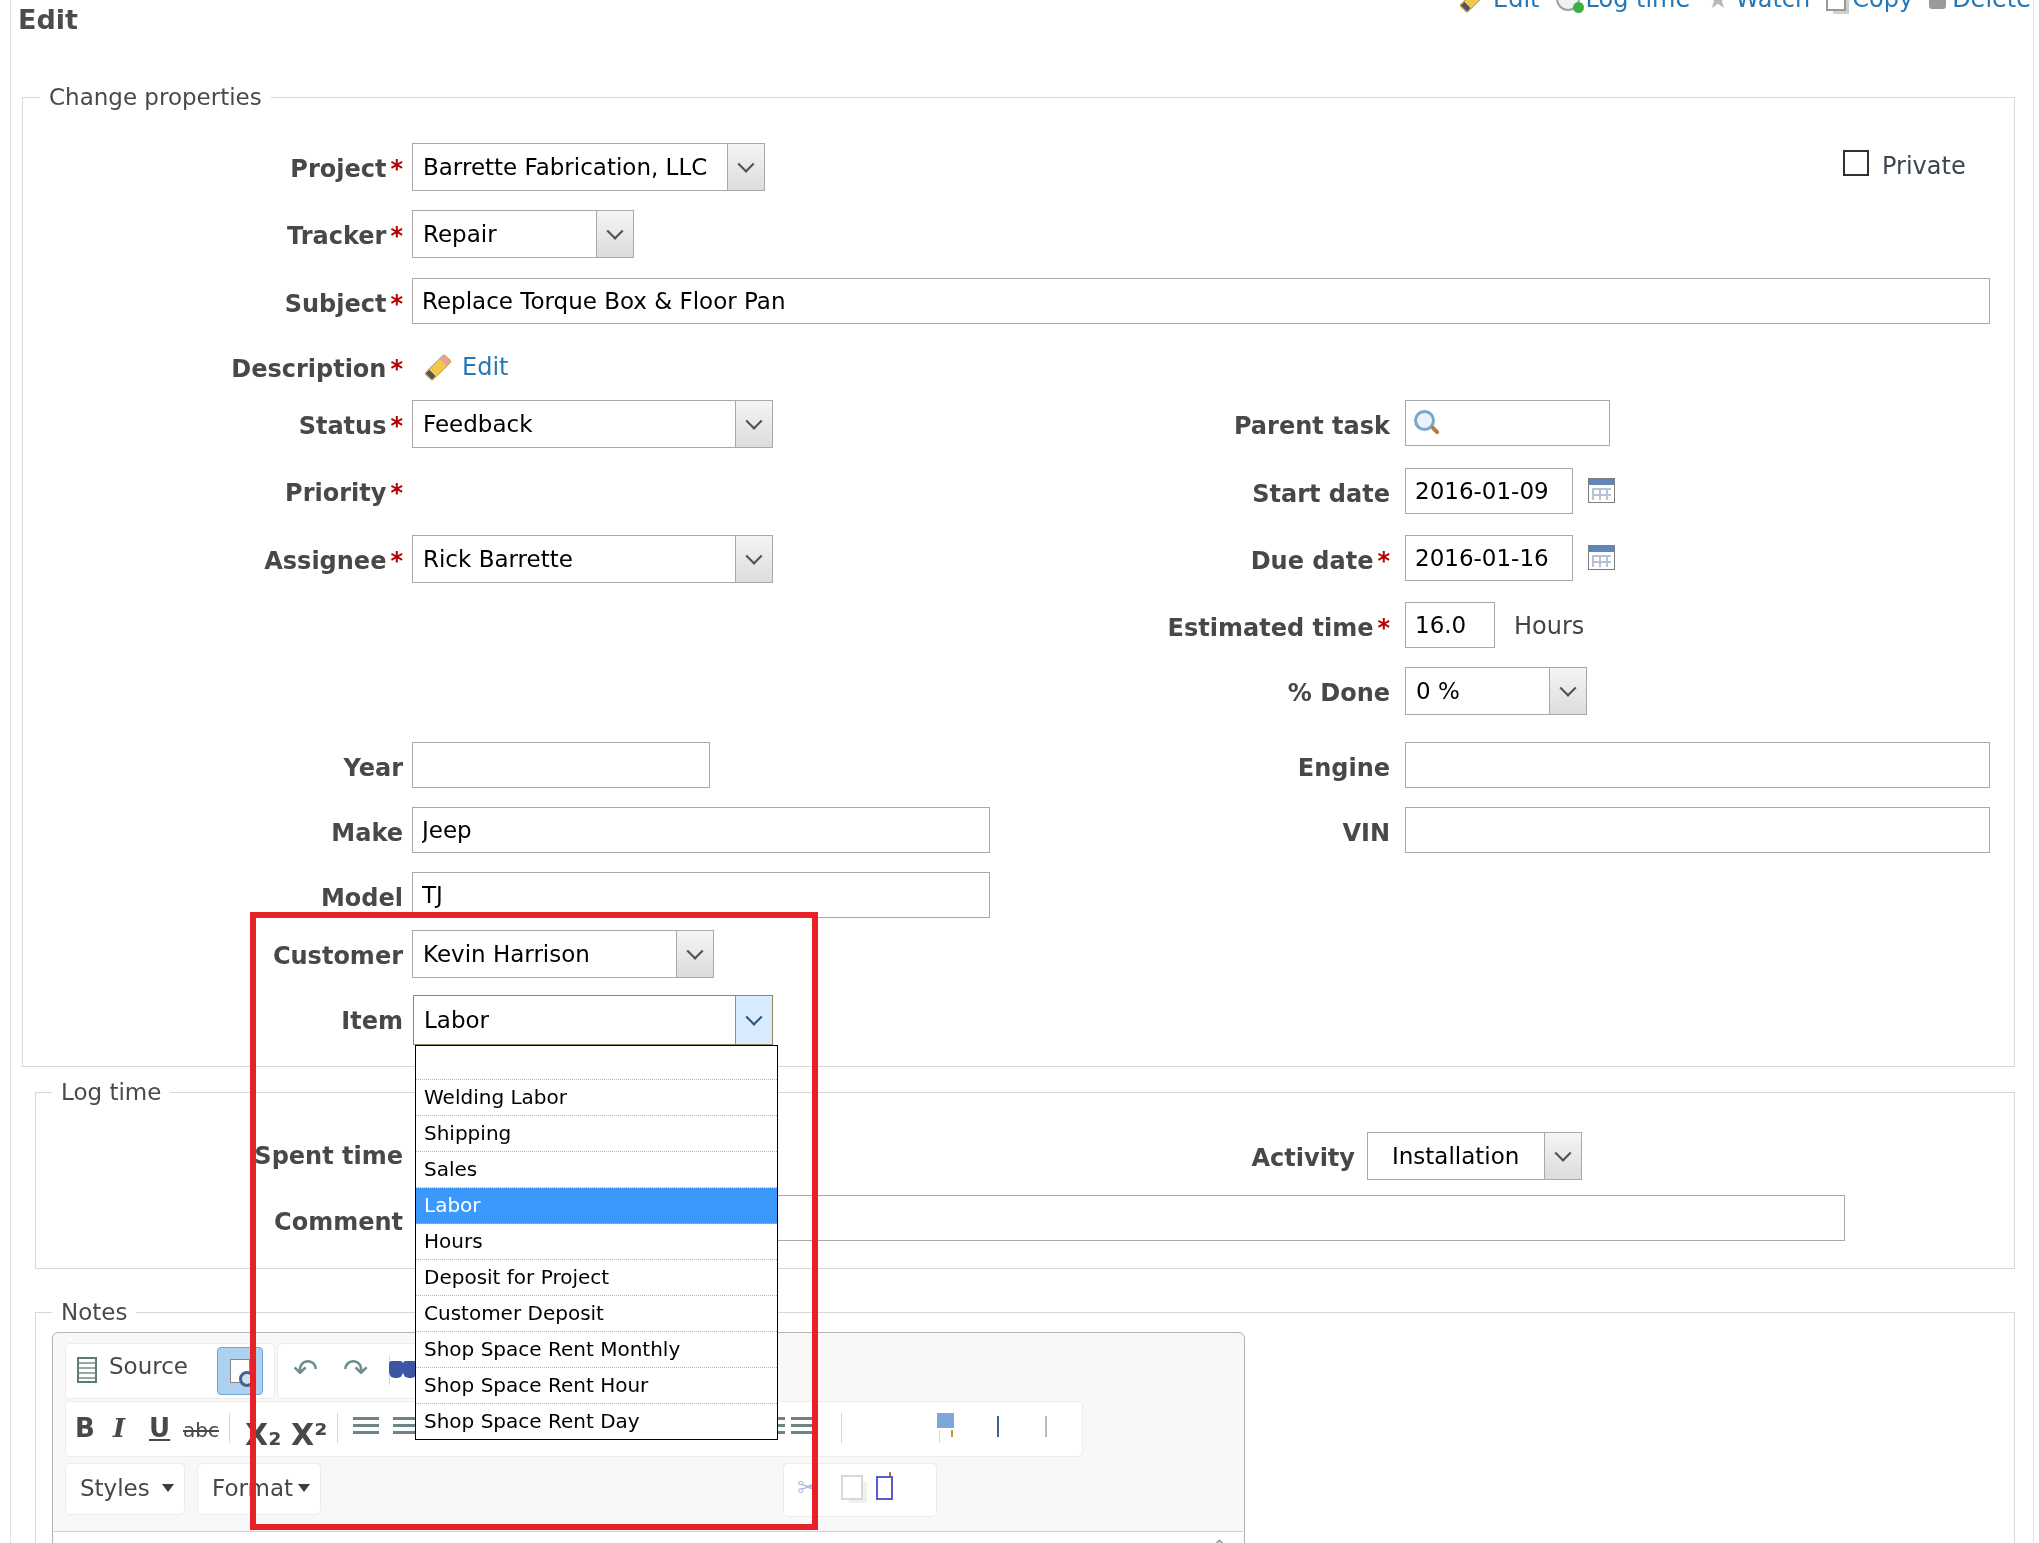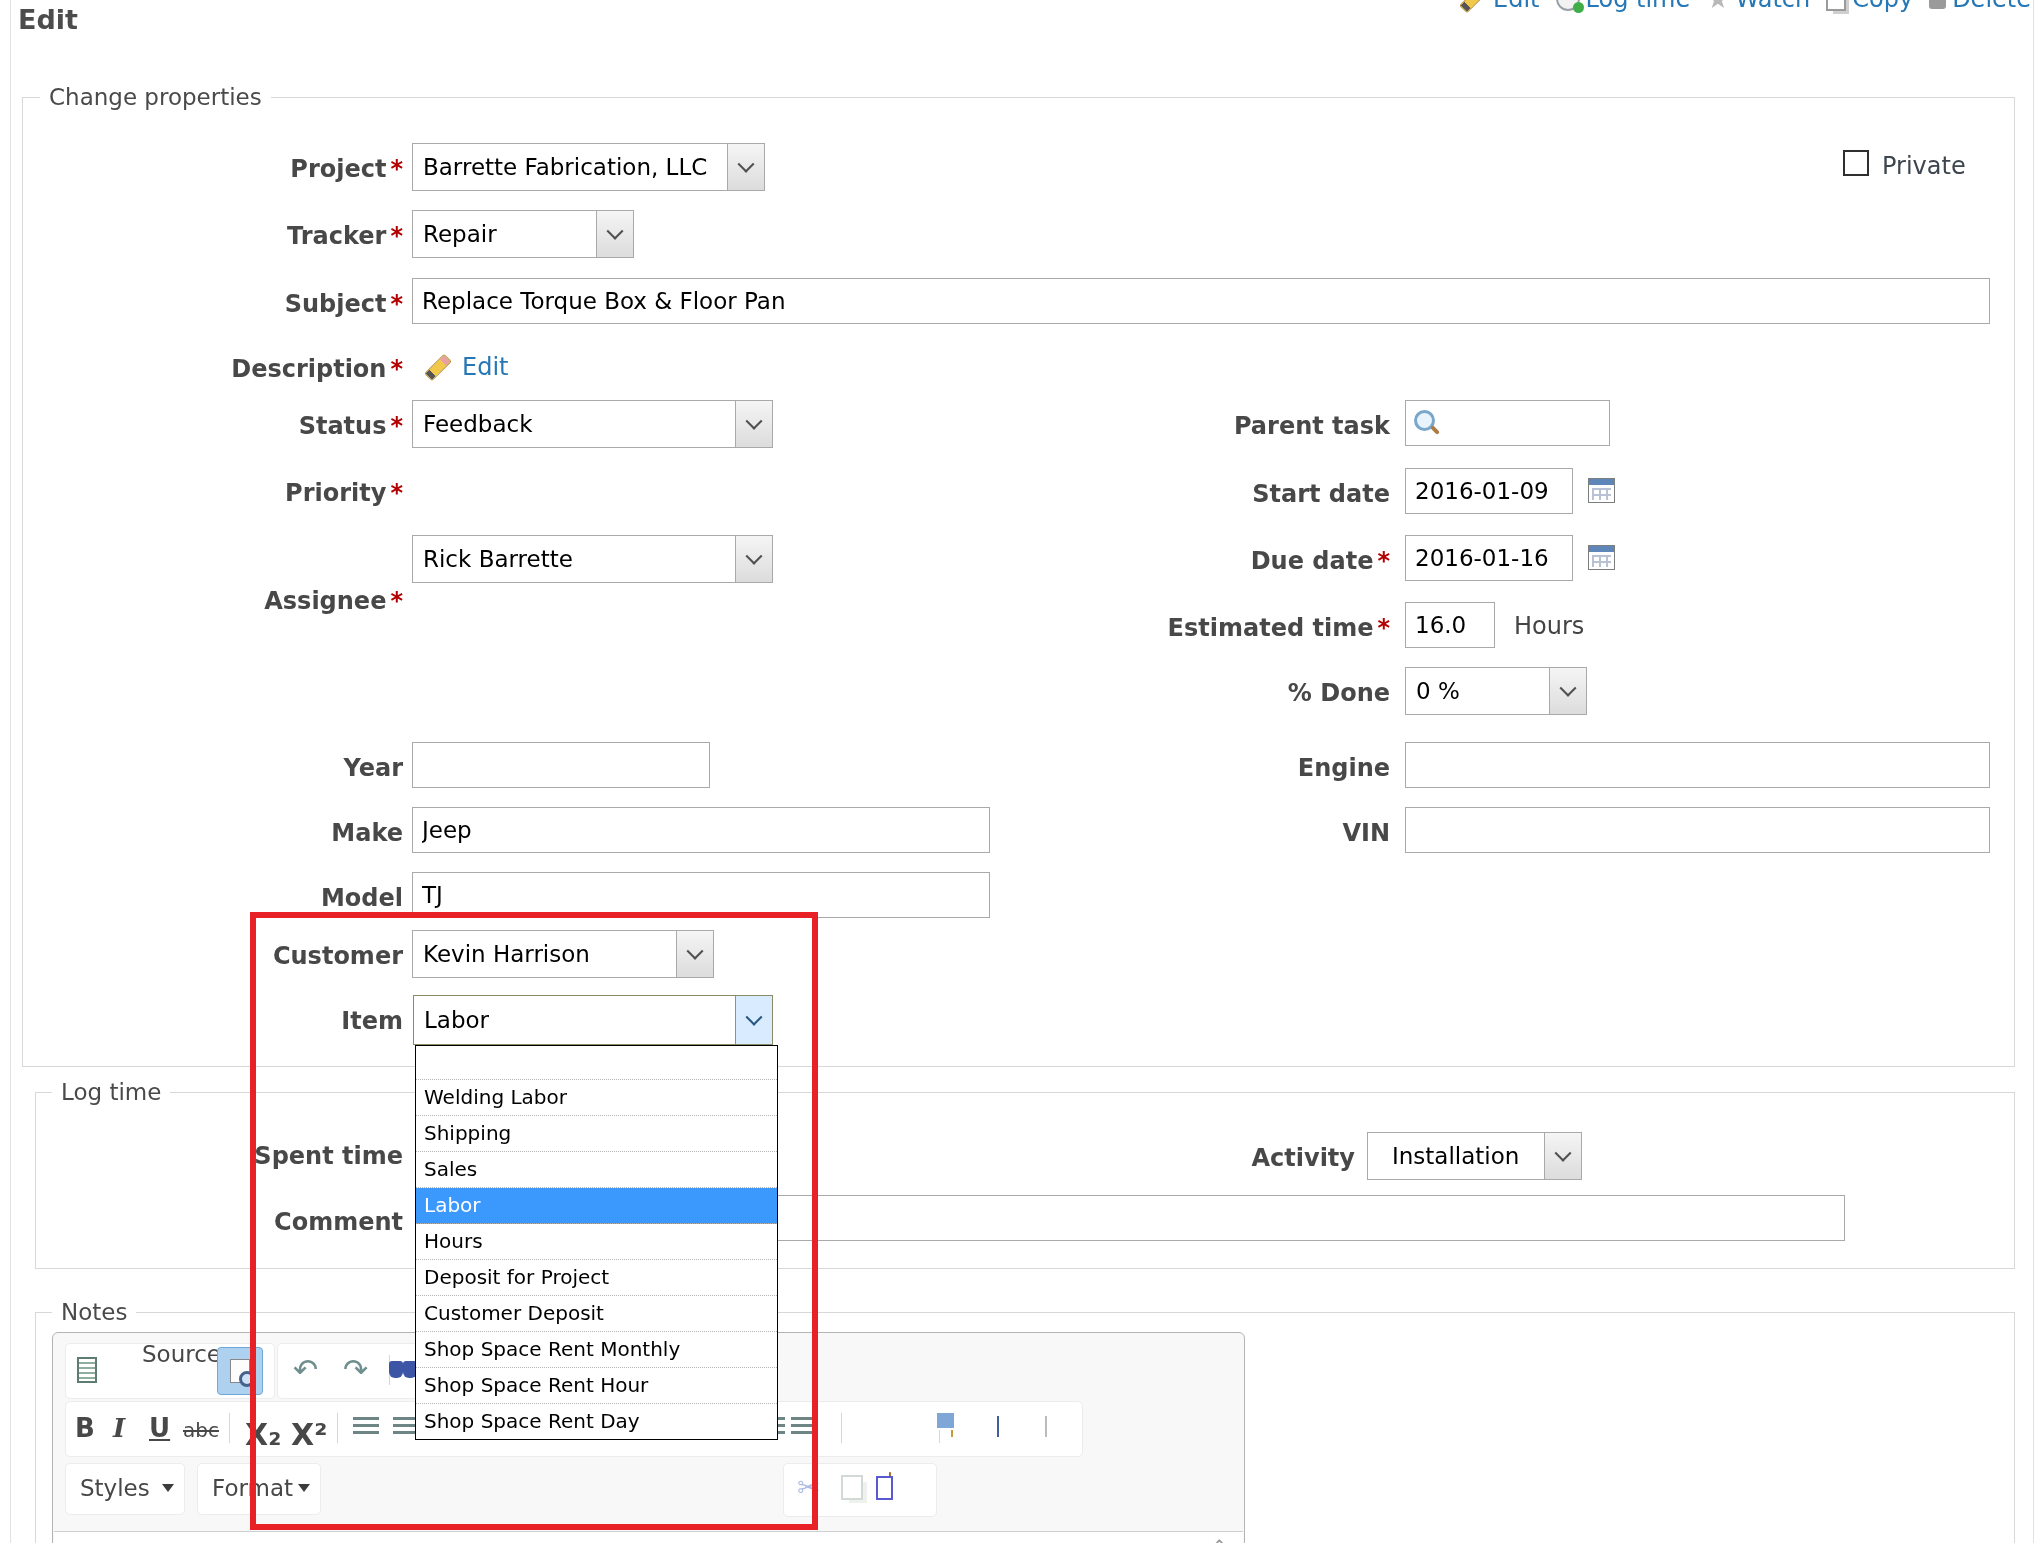--- a/index.html
+++ b/index.html
@@ -169,21 +169,21 @@
   <div class="sel" style="left:412px;top:400px;width:361px;height:48px;">
     <span>Feedback</span>
     <span class="sbtn">
         <span class="chv"></span>
       </span>
     </div>
 
   <div class="lbl" style="left:58px;top:479px;">
     <span>Priority</span><span class="req">*</span></div>
 
-  <div class="lbl" style="left:58px;top:547px;margin-top:40px;">
+  <div class="lbl" style="left:58px;top:547px;">
     <span>Assignee</span><span class="req">*</span></div>
   <div class="sel" style="left:412px;top:535px;width:361px;height:48px;">
     <span>Rick Barrette</span>
     <span class="sbtn">
         <span class="chv"></span>
       </span>
     </div>
 
   <div class="lblR" style="top:412px;">
     <span>Parent task</span></div>
@@ -287,21 +287,21 @@
       </span>
     </div>
 
   <div class="fs" style="left:35px;top:1312px;width:1978px;height:300px;"></div>
   <div class="legend" style="left:52px;top:1299px;">Notes</div>
 
   <div id="editor">
     
     <div class="pill" style="left:12px;top:10px;width:208px;height:54px;"></div>
     <span class="ic ic-doc" style="left:24px;top:24px;"></span>
-    <span class="tbtxt" style="position:absolute;left:56px;top:8px;margin-left:33px;">Source</span>
+    <span class="tbtxt" style="position:absolute;left:56px;top:20px;">Source</span>
     <span class="ic-prevbtn" style="left:164px;top:14px;">
       <span class="ic-prev"></span>
       </span>
     <div class="pill" style="left:224px;top:10px;width:180px;height:54px;"></div>
     <span class="uglyph" style="position:absolute;left:240px;top:22px;">↶</span>
     <span class="uglyph" style="position:absolute;left:290px;top:22px;">↷</span>
     <span class="tsep" style="left:336px;top:22px;"></span>
     <span class="ic ic-binoc" style="left:350px;top:28px;"></span>
 
     

